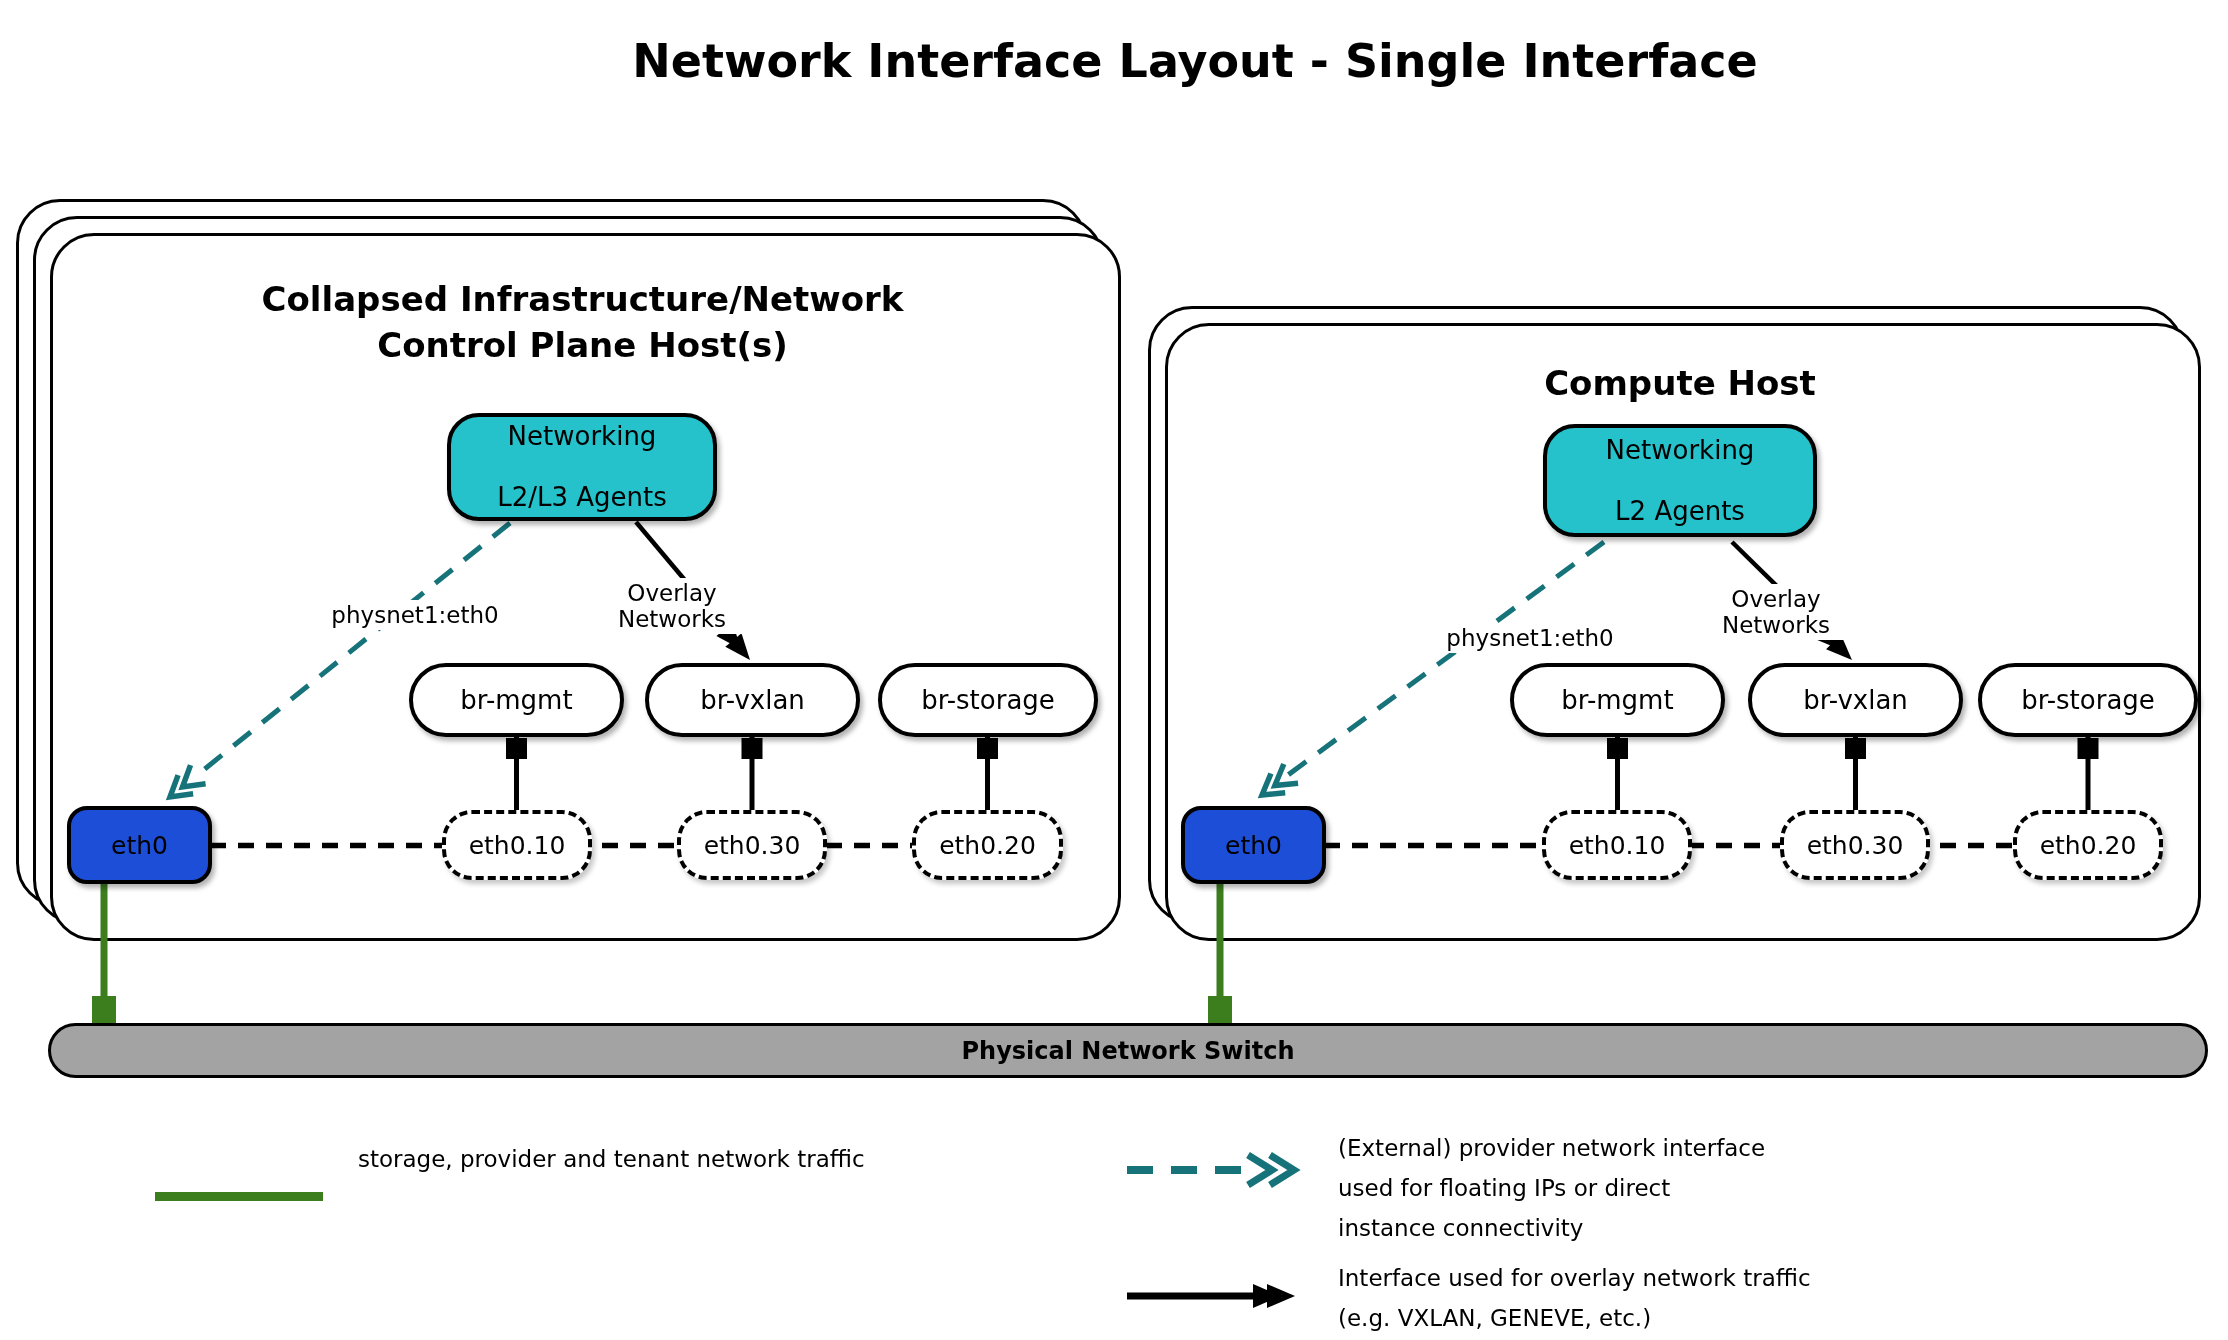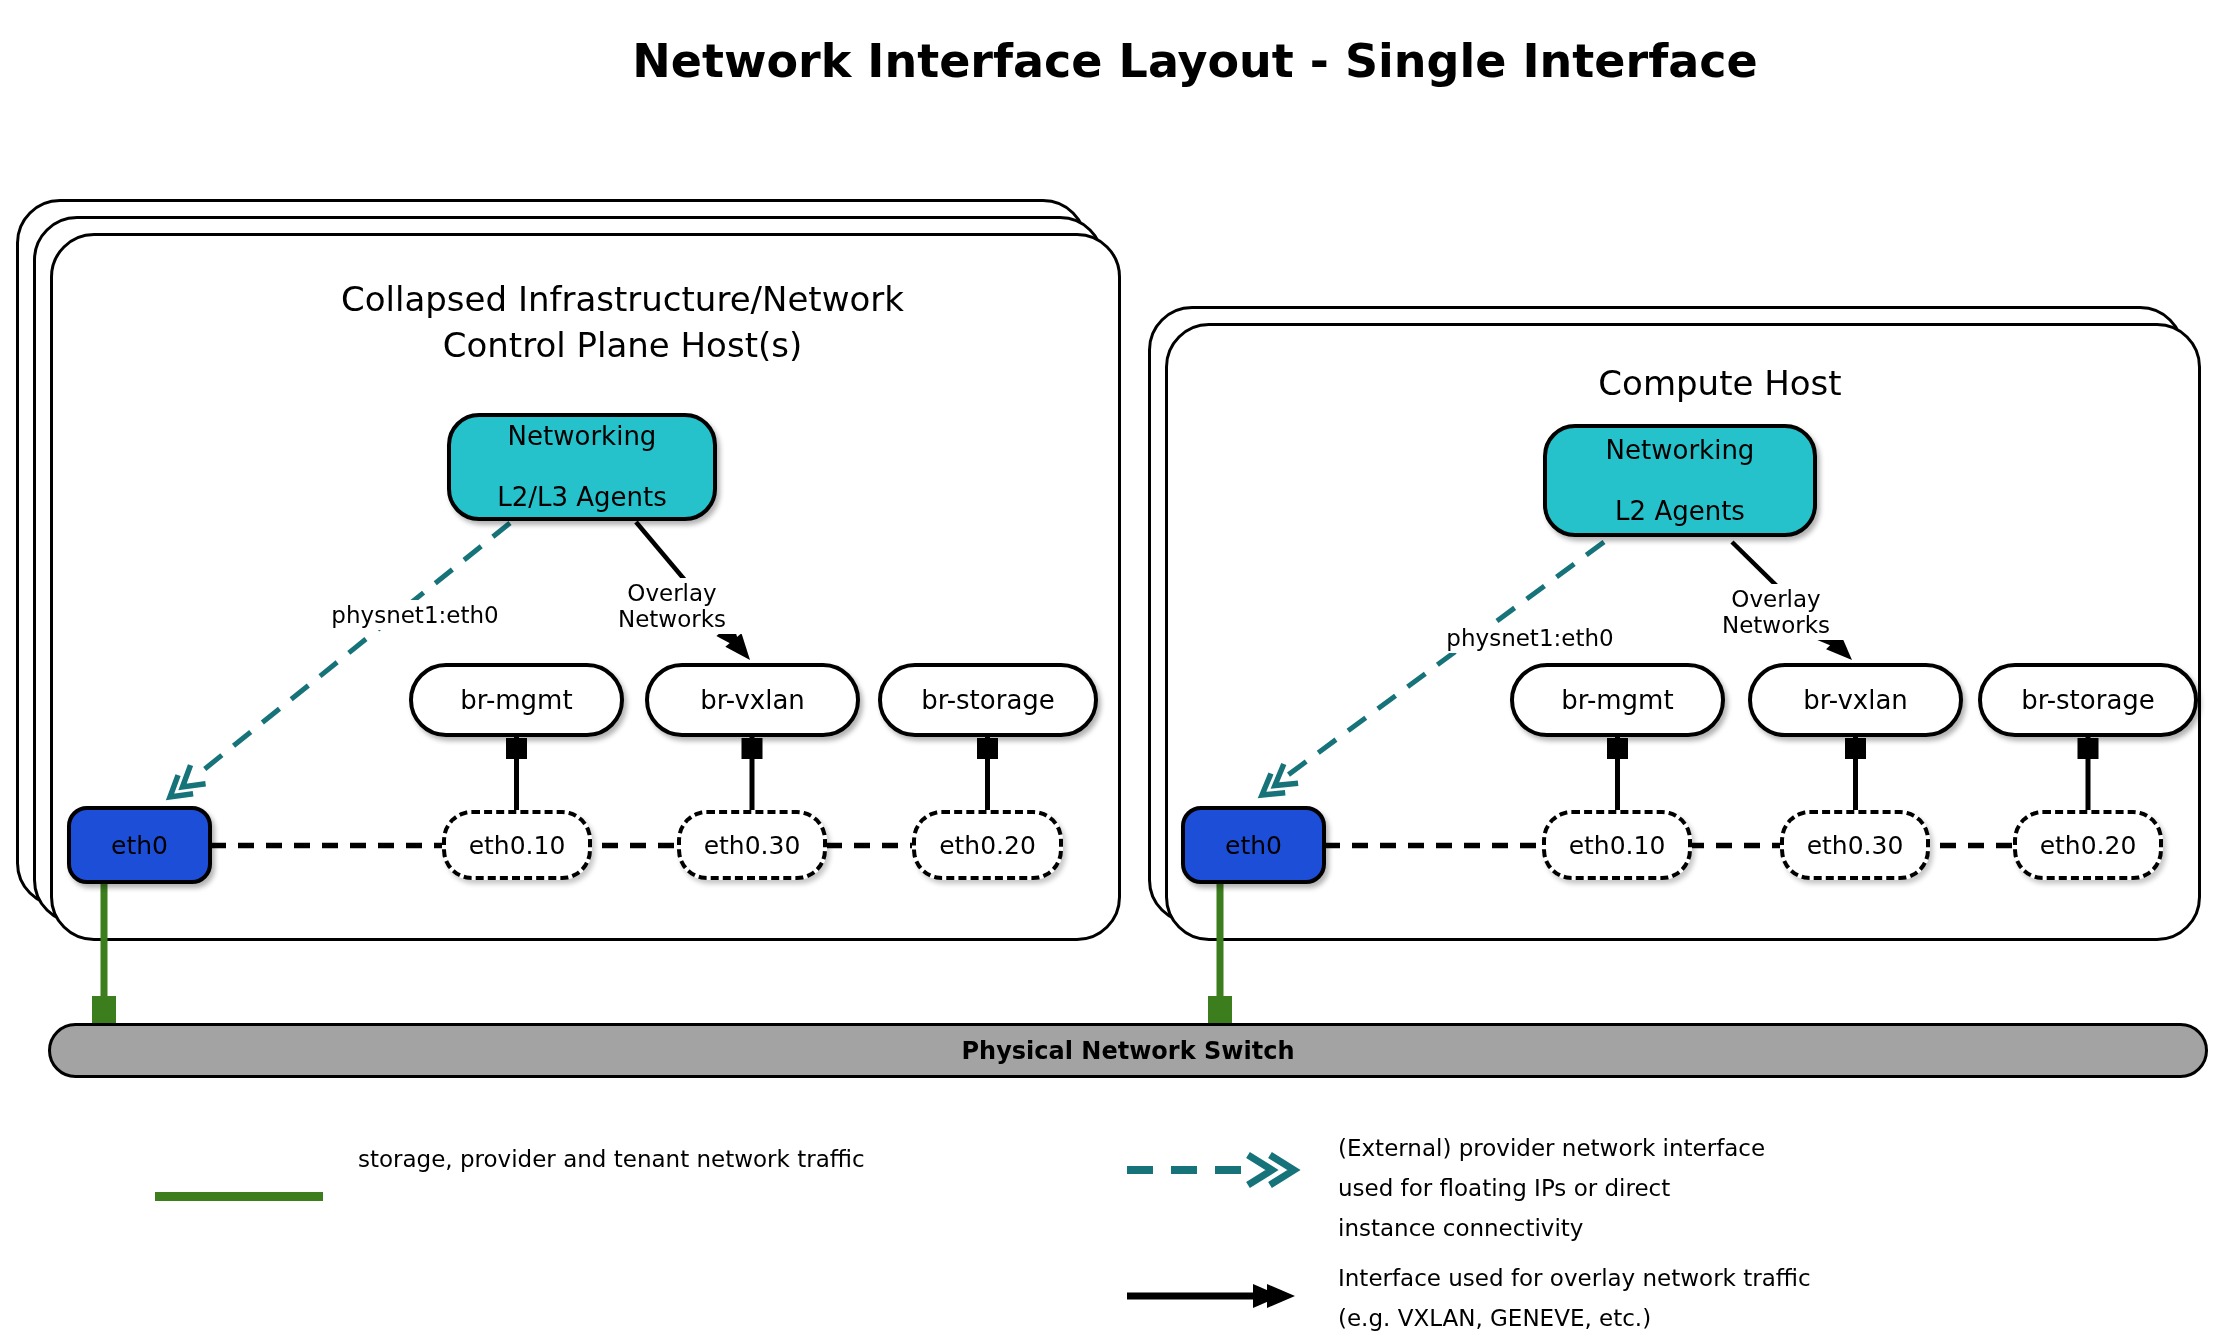--- a/index.html
+++ b/index.html
@@ -1,21 +1,21 @@
 <!DOCTYPE html>
 <html><head>
 <meta charset="utf-8">
 <style>
   html,body{margin:0;padding:0;background:#fff;}
   #stage{position:relative;width:2228px;height:1340px;background:#fff;overflow:hidden;
          font-family:"DejaVu Sans","Liberation Sans",sans-serif;color:#000;}
   .abs{position:absolute;}
   #title{left:162px;top:34px;width:2066px;text-align:center;font-size:46px;font-weight:bold;}
   .host-layer{background:#fff;border:3.5px solid #000;border-radius:44px;}
-  .host-title{text-align:center;font-weight:normal;font-size:34px;line-height:46px;padding-left:40px;}
+  .host-title{text-align:center;font-weight:bold;font-size:34px;line-height:46px;}
   svg.lines{left:0;top:0;pointer-events:none;}
   .node{position:absolute;background:#fff;border:4px solid #000;display:flex;flex-direction:column;
         align-items:center;justify-content:center;text-align:center;box-sizing:border-box;}
   .teal{background:#25c2cb;border-radius:32px;font-size:26px;line-height:35px;
         box-shadow:3px 4px 5px rgba(0,0,0,.30);gap:26px;}
   .bridge{border-radius:37px;font-size:26px;box-shadow:3px 4px 5px rgba(0,0,0,.30);}
   .vlan{border:4px dashed #000;border-radius:30px;font-size:25px;box-shadow:3px 4px 5px rgba(0,0,0,.22);}
   .eth{background:#1d4ed8;border-radius:20px;font-size:25px;box-shadow:3px 4px 5px rgba(0,0,0,.30);}
   .linelabel{position:absolute;background:#fff;text-align:center;font-size:23px;padding:2px 0;}
   #switch-bar{left:48px;top:1023px;width:2160px;height:55px;background:#a3a3a3;border:3.5px solid #000;

